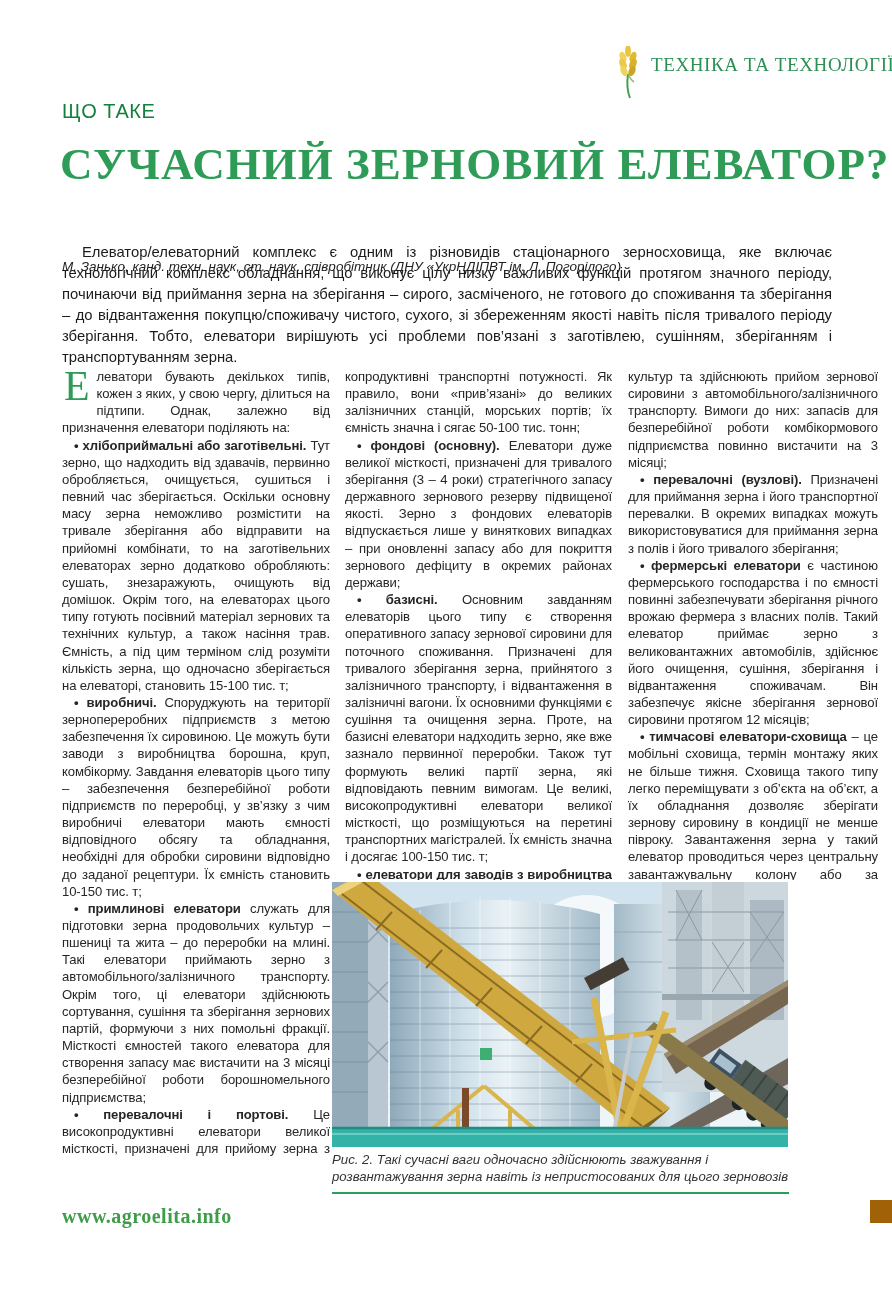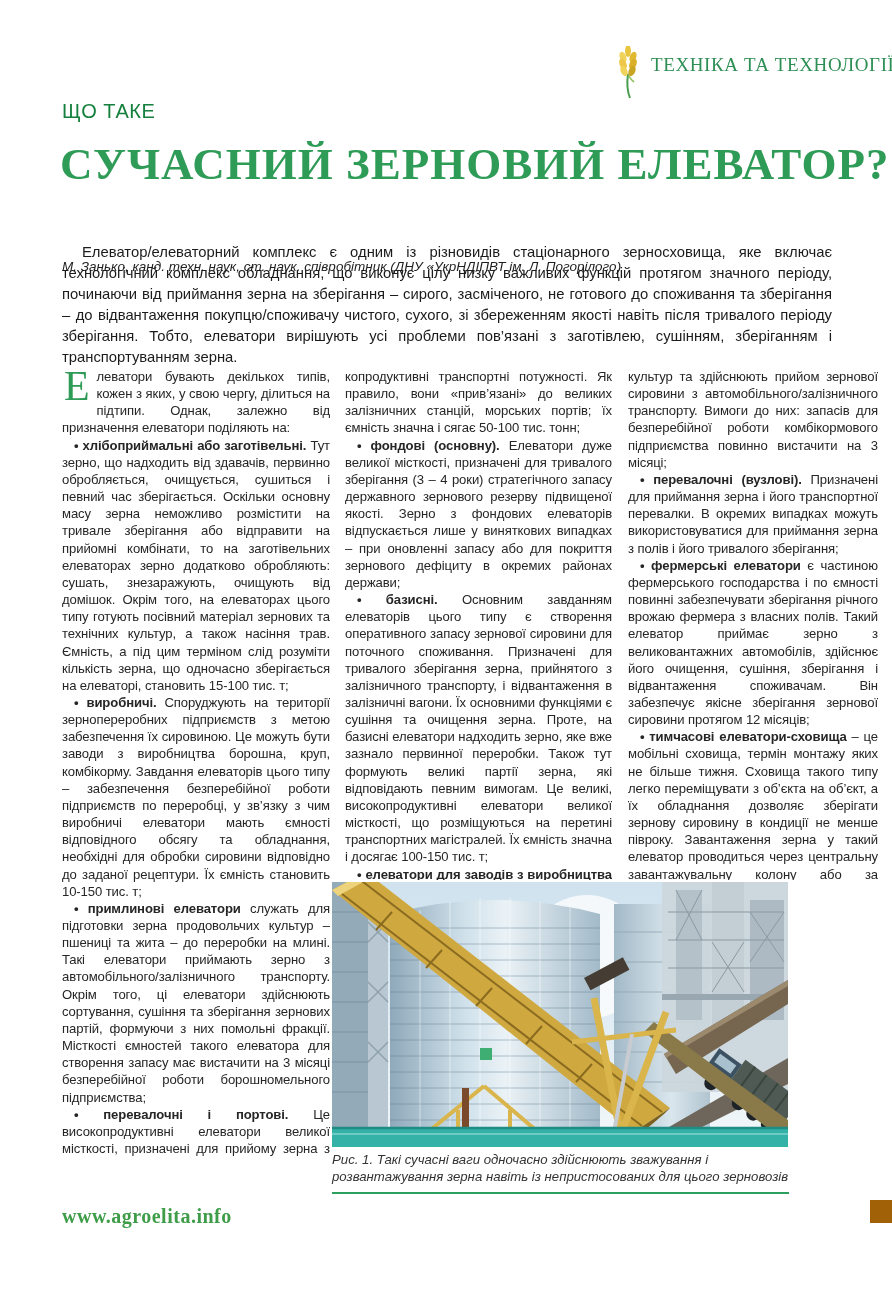--- a/index.html
+++ b/index.html
@@ -242,18 +242,18 @@
         <line x1="178" y1="228" x2="178" y2="250"></line>
       </g>
       <rect x="130" y="206" width="7" height="44" fill="#7a4a2a"></rect>
 
       <rect x="0" y="246" width="456" height="19" fill="#35b2a7"></rect>
       <line x1="0" y1="246" x2="456" y2="246" stroke="#1f8d84" stroke-width="2.5"></line>
       <line x1="0" y1="252" x2="456" y2="252" stroke="#7fd4cc" stroke-width="1.5"></line>
     </svg>
   </figure>
 
-  <div class="caption">Рис. 1. Такі сучасні ваги одночасно здійснюють зважування і розвантажування зерна навіть із непристосованих для цього зерновозів</div>
+  <div class="caption">Рис. 2. Такі сучасні ваги одночасно здійснюють зважування і розвантажування зерна навіть із непристосованих для цього зерновозів</div>
 
   <a class="site-url" href="#">www.agroelita.info</a>
   <div class="page-number">37</div>
 
 </div>
 
 </body></html>

